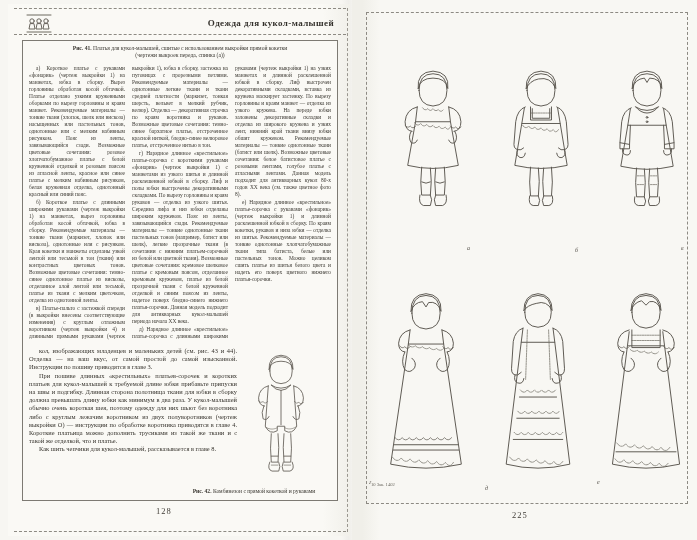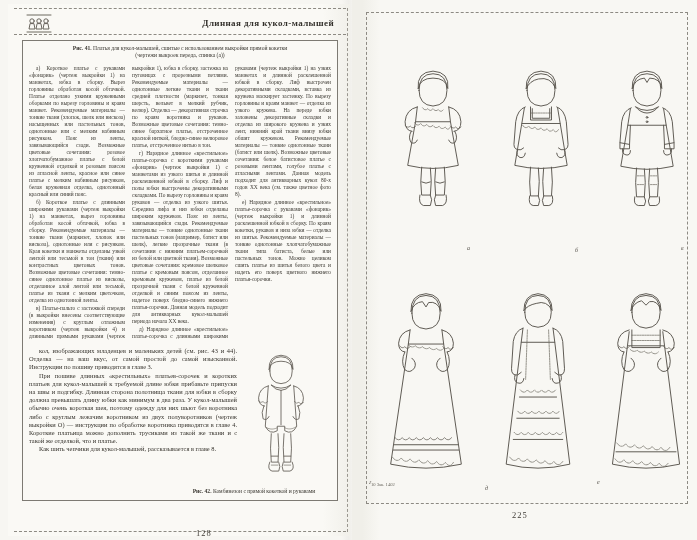--- a/index.html
+++ b/index.html
@@ -59,21 +59,21 @@
           <circle cx="6" cy="9" r="2.2"></circle>
             <path d="M4 12 L3 17 L9 17 L8 12 Z"></path>
           <circle cx="13" cy="9" r="2.2"></circle>
             <path d="M11 12 L10 17 L16 17 L15 12 Z"></path>
           <circle cx="20" cy="9" r="2.2"></circle>
             <path d="M18 12 L17 17 L23 17 L22 12 Z"></path>
           <line x1="1" y1="20" x2="25" y2="20"></line>
         </g>
       </svg>
     </div>
-    <div class="hdr-title">Длинная для кукол-малышей</div>
+    <div class="hdr-title">Одежда для кукол-малышей</div>
     <div class="dash-h" style="left:6px; right:4px; top:30px;"></div>
 
     <div class="figbox">
       <div class="figcap">
         <b>Рис. 41.</b>
         <span>Платья для кукол-малышей, сшитые с использованием выкройки прямой кокетки</span><br>
         <span>(чертежи выкроек переда, спинка (а))</span>
       </div>
 
       <div class="cols">
@@ -115,21 +115,21 @@
           </g>
         </svg>
       </div>
 
       <div class="cap42">
         <b>Рис. 42.</b>
         <span>Комбинезон с прямой кокеткой и рукавами</span>
       </div>
     </div>
 
-    <div class="pgnum" style="left:148px; top:524px;margin-left:40px;">128</div>
+    <div class="pgnum" style="left:148px; top:502px;">128</div>
   </div>
 
   <div class="page page-right">
     <div class="plate dolls">
 
       <div class="dollpos" style="left:18px; top:12px; width:96px; height:238px;">
         <svg viewBox="0 0 110 175">
           <g class="ink">
             <path d="M39 26 Q39 7 55 7 Q71 7 71 26 Q71 43 55 44 Q39 43 39 26 Z"></path>
             <path d="M38 24 Q36 5 55 4 Q74 5 72 24 Q70 12 55 12 Q40 12 38 24"></path>

